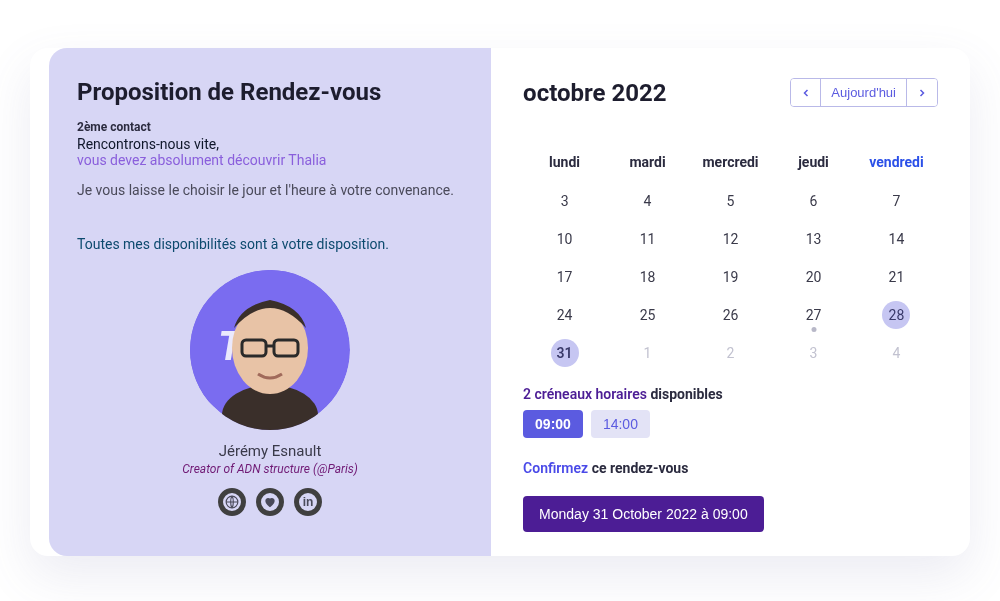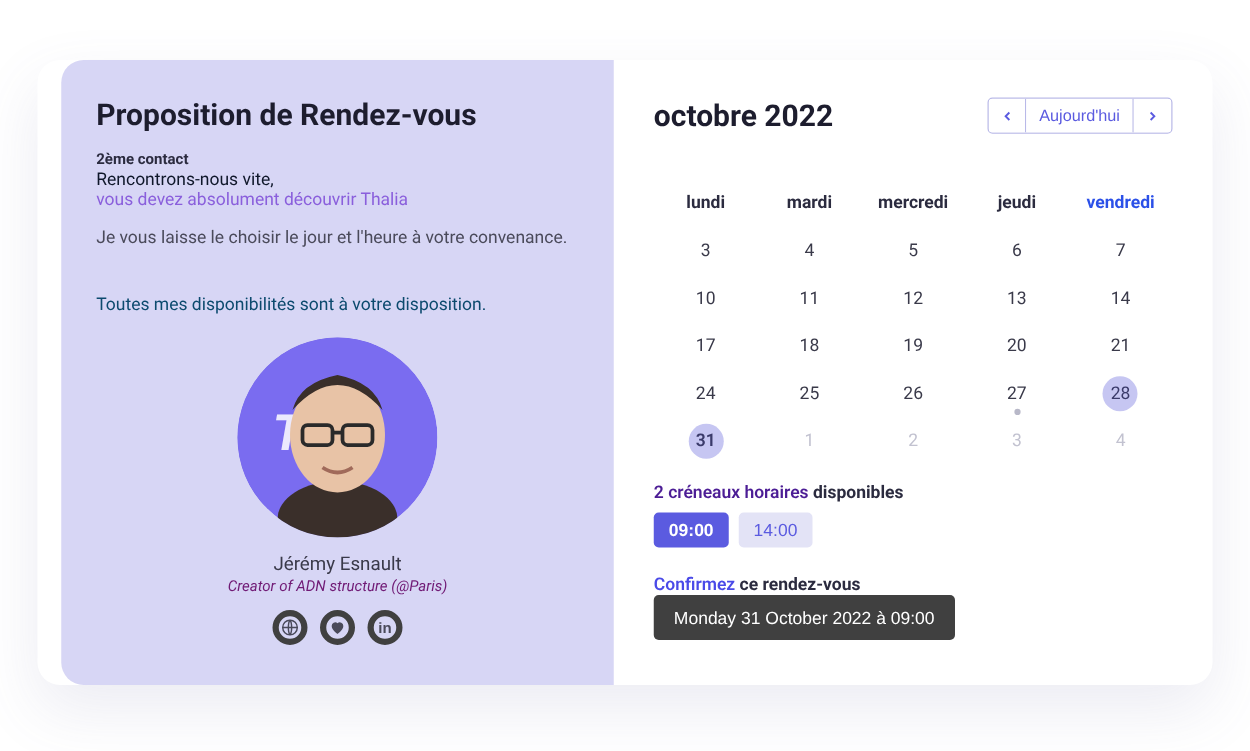--- a/index.html
+++ b/index.html
@@ -208,22 +208,22 @@
   }
   .slot.active { background: #5b5be0; color: #fff; font-weight: 600; }
   .slot.inactive { background: #e3e3f6; color: #5b5be0; }
   .confirm-label {
     margin-top: 22px;
     font-size: 14px;
     color: #2b2b3f;
   }
   .confirm-label .accent { color: #4a4ae8; font-weight: 600; }
   .confirm-btn {
-    margin-top: 0;
-    background: #404040;
+    margin-top: 20px;
+    background: #4c1d95;
     color: #fff;
     border: none;
     border-radius: 4px;
     padding: 10px 16px;
     font-size: 14px;
     cursor: pointer;
   }
 </style>
 </head>
 <body>

